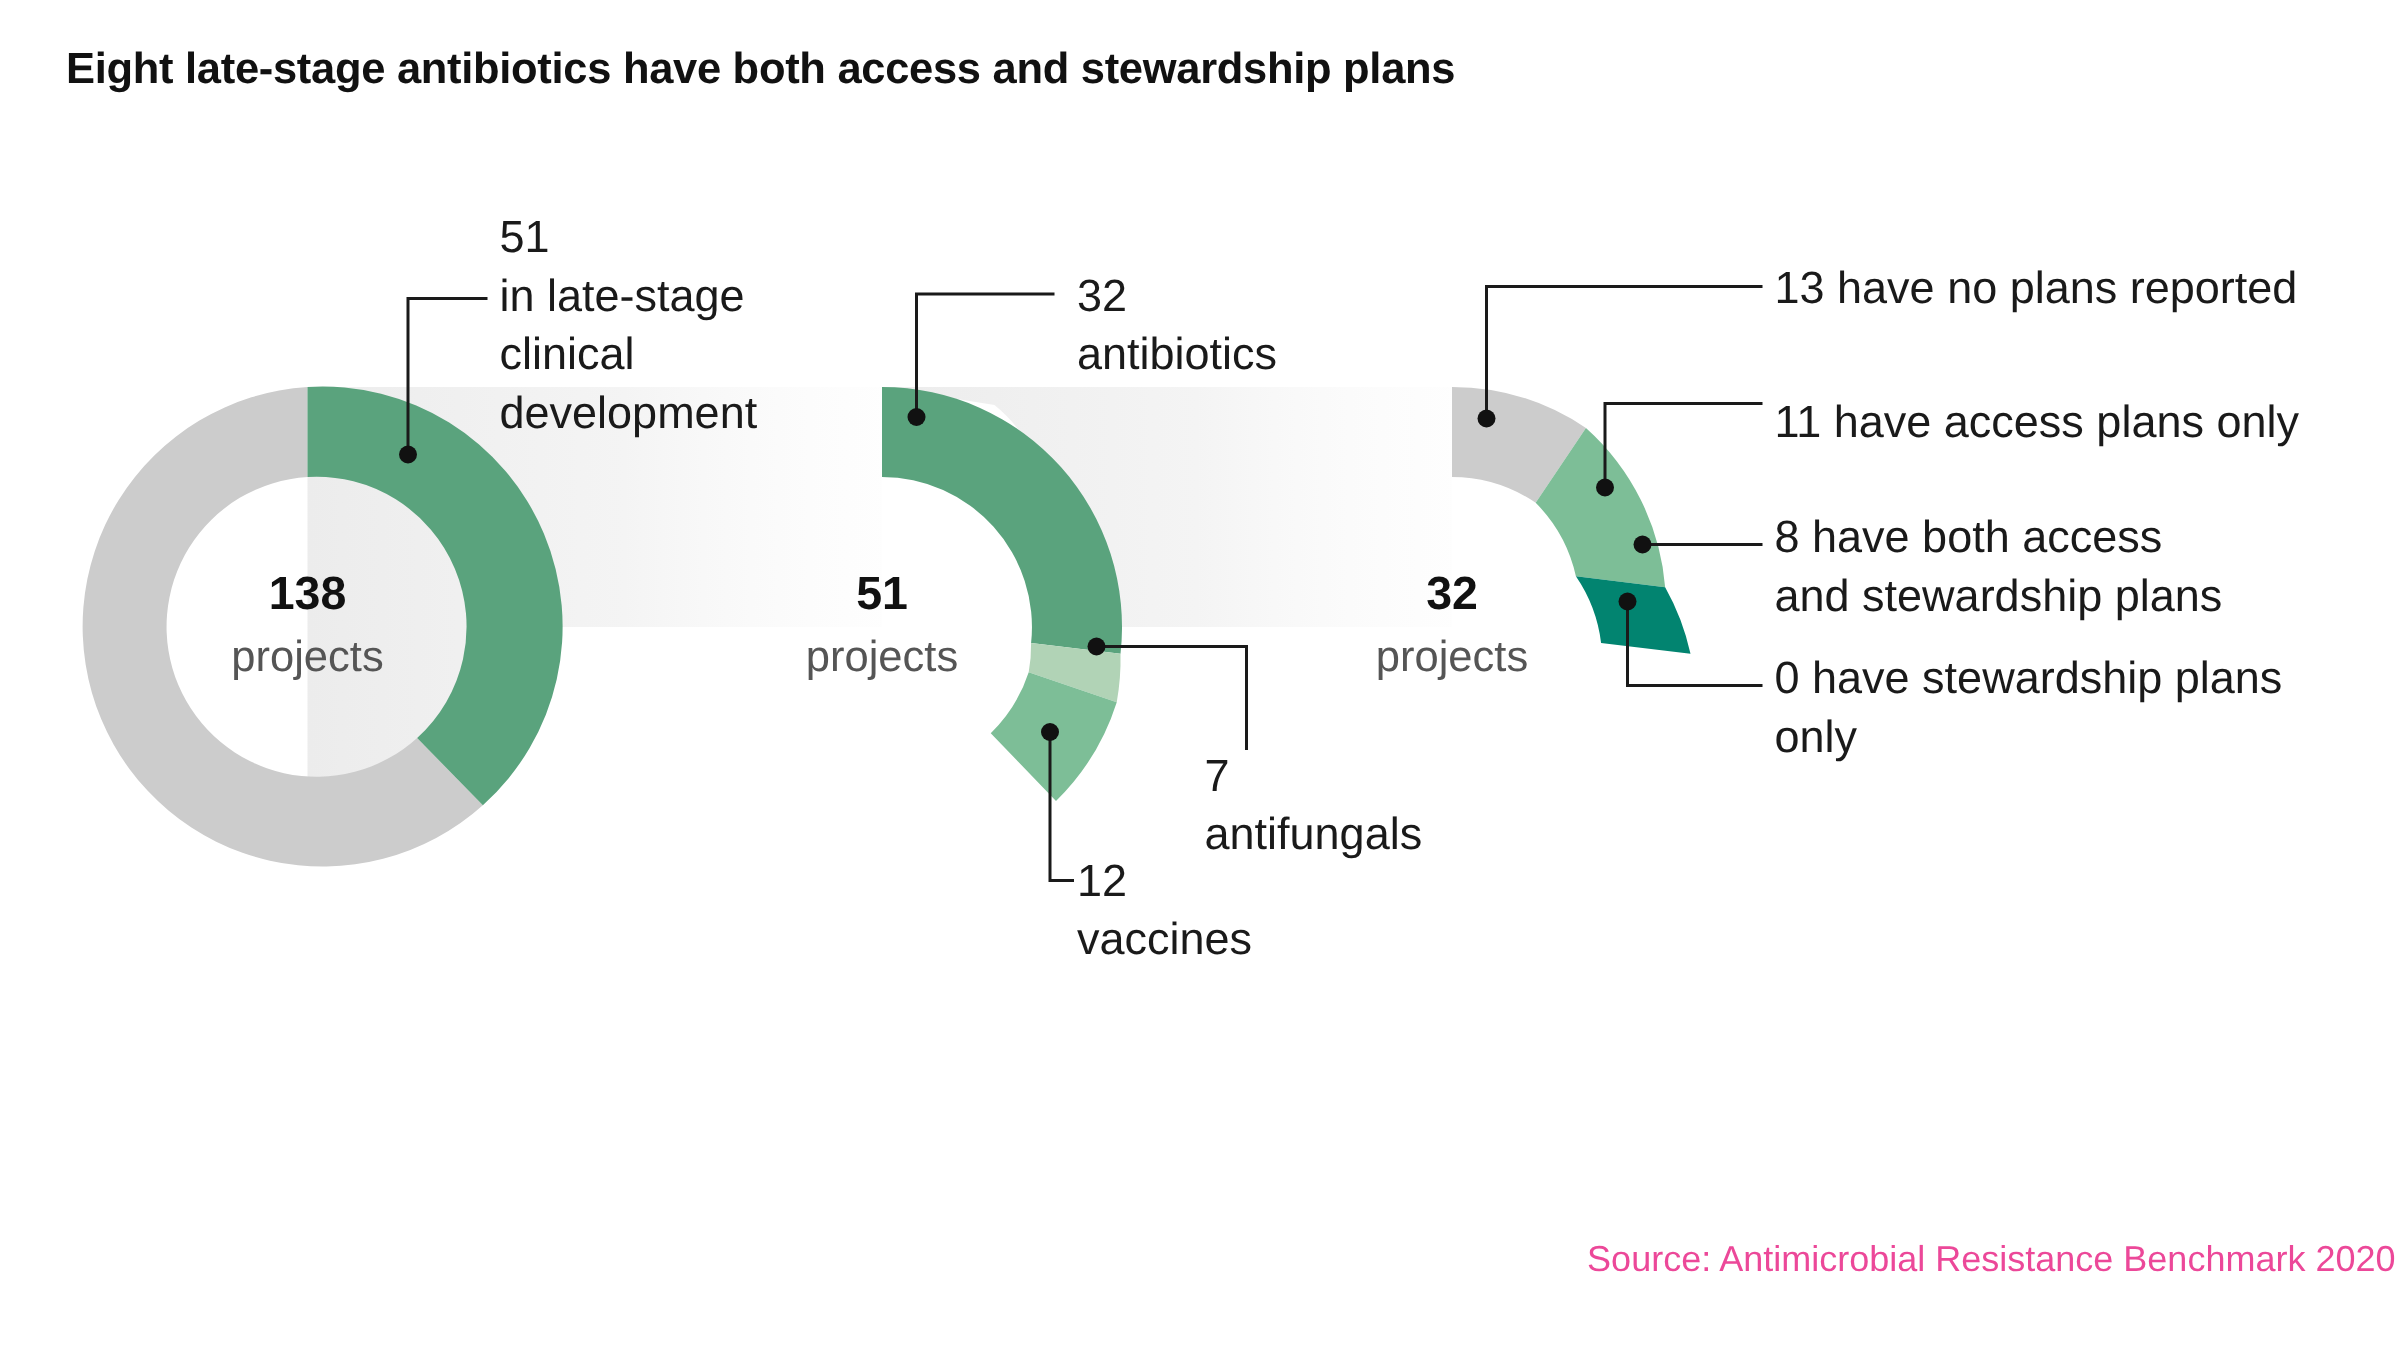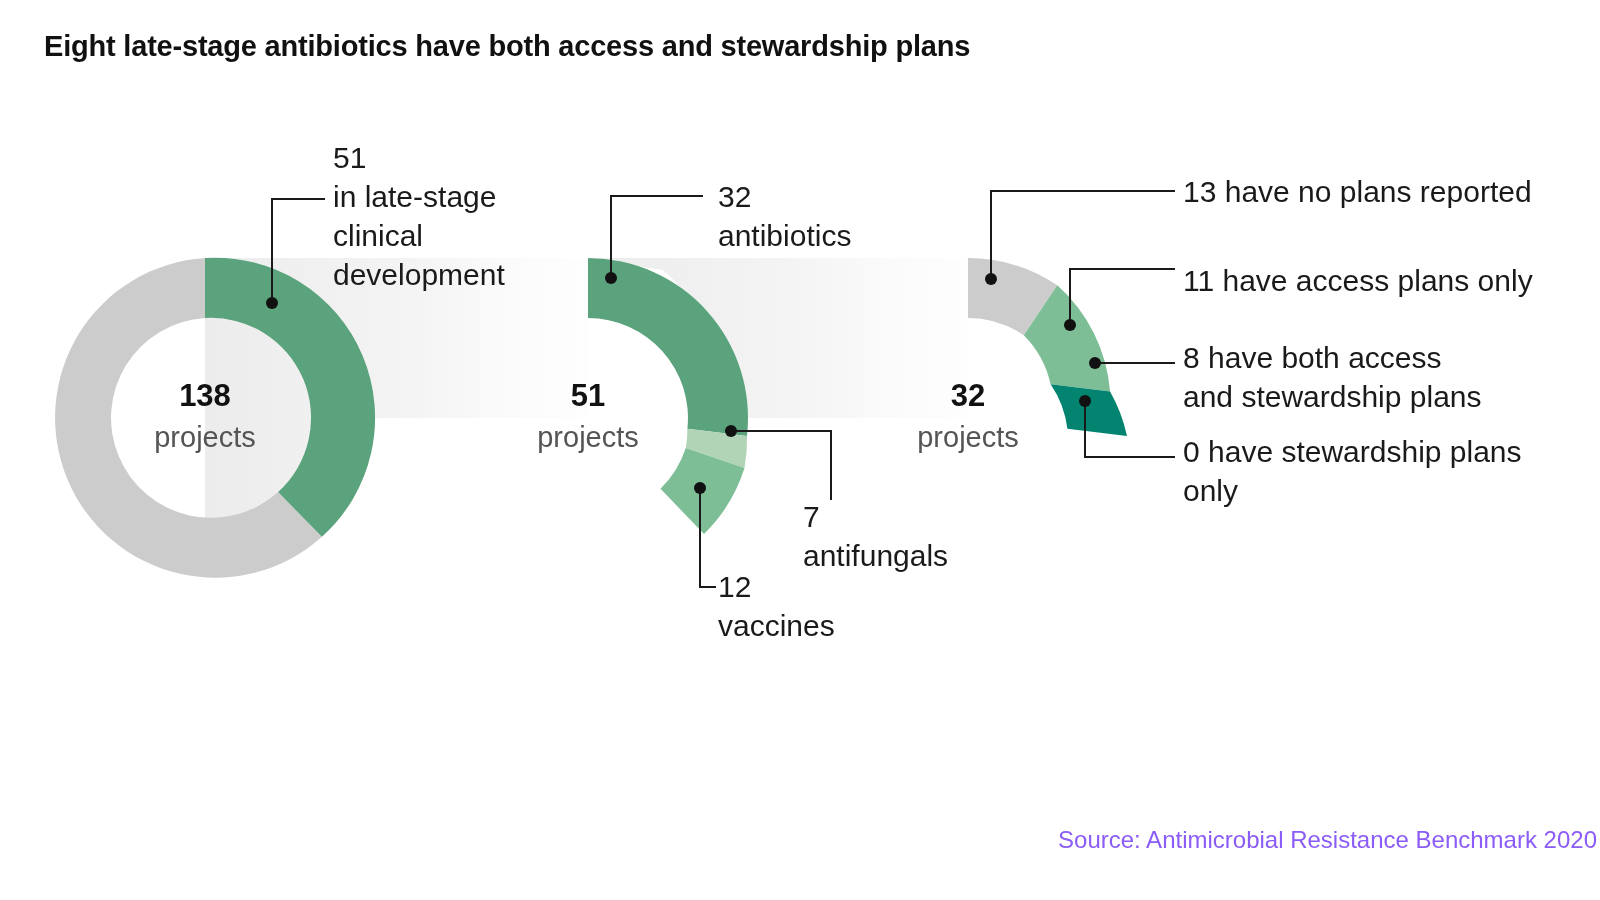--- a/index.html
+++ b/index.html
@@ -30,21 +30,21 @@
     font-weight: bold;
     letter-spacing: -0.2px;
     color: #111111;
     white-space: nowrap;
   }
   #source-note {
     position: absolute;
     right: 48px;
     top: 826px;
     font-size: 24px;
-    color: #8b5cf6;
+    color: #ec4899;
     white-space: nowrap;
   }
   svg.figure {
     position: absolute;
     left: 0;
     top: 0;
     width: 1600px;
     height: 900px;
   }
   .lbl {

